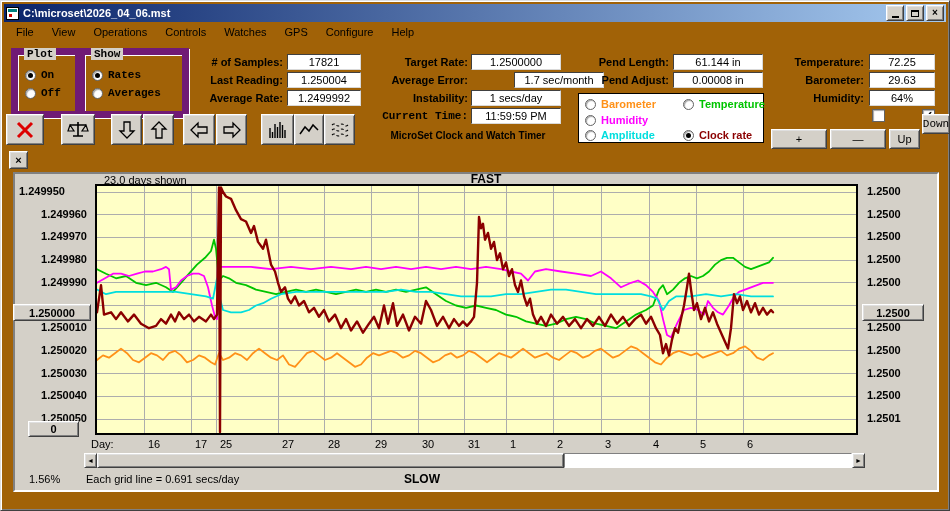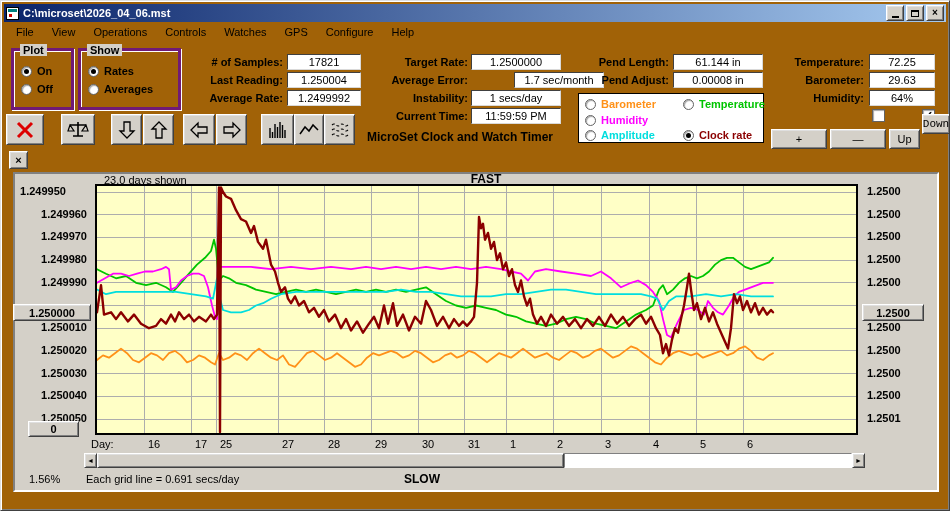--- a/index.html
+++ b/index.html
@@ -16,21 +16,21 @@
   .appicon::after{content:"";position:absolute;left:2px;bottom:2px;width:3px;height:3px;background:#c00;}
   .wbtn{width:16px;height:14px;background:#D4D0C8;border:1px solid;border-color:#FFF #404040 #404040 #FFF;
         box-shadow:inset 1px 1px 0 #DFDFDF, inset -1px -1px 0 #808080;margin-left:2px;
         display:flex;align-items:center;justify-content:center;font-size:10px;font-weight:bold;line-height:1;}
   .glyph-min{width:7px;height:2px;background:#000;margin-top:7px;}
   .glyph-max{width:8px;height:7px;border:1px solid #000;border-top:2px solid #000;box-sizing:border-box;}
   
   .menubar{position:absolute;left:3px;top:22px;right:3px;height:19px;display:flex;align-items:center;padding-left:3px;}
   .menuitem{padding:2px 9px 3px 9px;}
   
-  .group{position:absolute;border:3px solid #701a75;box-shadow:1px 1px 0 #fff, inset 1px 1px 0 #fff;}
+  .group{position:absolute;border:7px solid #701a75;box-shadow:1px 1px 0 #fff, inset 1px 1px 0 #fff;font-family:Liberation Mono, monospace;}
   .gtitle{position:absolute;top:-7px;left:6px;background:#D4D0C8;padding:0 3px;font-weight:bold;}
   .radio{width:11px;height:11px;border-radius:50%;background:#fff;border:1px solid #636363;
          box-shadow:inset 1px 1px 1px rgba(0,0,0,.35);box-sizing:border-box;display:inline-block;vertical-align:-2px;}
   .radio.sel::after{content:"";display:block;width:5px;height:5px;margin:2px;border-radius:50%;background:#000;}
   .ritem{position:absolute;display:flex;align-items:center;gap:5px;font-weight:bold;white-space:nowrap;}
   
   .lbl{position:absolute;font-weight:bold;text-align:right;white-space:nowrap;}
   .vbox{position:absolute;height:16px;background:#fff;border:1px solid;border-color:#404040 #d9d9d9 #d9d9d9 #404040;
         box-sizing:border-box;text-align:center;line-height:14px;}
   
@@ -122,36 +122,36 @@
   <div class="vbox" style="left:286px;top:71px;width:74px;">1.250004</div>
   <div class="lbl" style="left:150px;top:91px;width:132px;">Average Rate:</div>
   <div class="vbox" style="left:286px;top:89px;width:74px;">1.2499992</div>
 
   <div class="lbl" style="left:340px;top:55px;width:127px;">Target Rate:</div>
   <div class="vbox" style="left:470px;top:53px;width:90px;">1.2500000</div>
   <div class="lbl" style="left:340px;top:73px;width:127px;">Average Error:</div>
   <div class="vbox" style="left:470px;top:71px;width:90px;margin-left:43px;">1.7 sec/month</div>
   <div class="lbl" style="left:340px;top:91px;width:127px;">Instability:</div>
   <div class="vbox" style="left:470px;top:89px;width:90px;">1 secs/day</div>
-  <div class="lbl" style="left:340px;top:109px;width:127px;">Current Time:</div>
+  <div class="lbl" style="left:340px;top:109px;width:127px;font-family:Liberation Mono, monospace;">Current Time:</div>
   <div class="vbox" style="left:470px;top:107px;width:90px;">11:59:59 PM</div>
 
   <div class="lbl" style="left:540px;top:55px;width:128px;">Pend Length:</div>
   <div class="vbox" style="left:672px;top:53px;width:90px;">61.144 in</div>
   <div class="lbl" style="left:540px;top:73px;width:128px;">Pend Adjust:</div>
   <div class="vbox" style="left:672px;top:71px;width:90px;">0.00008 in</div>
 
   <div class="lbl" style="left:745px;top:55px;width:118px;">Temperature:</div>
   <div class="vbox" style="left:868px;top:53px;width:66px;">72.25</div>
   <div class="lbl" style="left:745px;top:73px;width:118px;">Barometer:</div>
   <div class="vbox" style="left:868px;top:71px;width:66px;">29.63</div>
   <div class="lbl" style="left:745px;top:91px;width:118px;">Humidity:</div>
   <div class="vbox" style="left:868px;top:89px;width:66px;">64%</div>
 
-  <div class="abs" style="left:344px;top:129px;width:230px;text-align:center;font-weight:bold;font-size:12px;">MicroSet Clock and Watch Timer</div>
+  <div class="abs" style="left:352px;top:129px;width:230px;text-align:center;font-weight:bold;font-size:10px;">MicroSet Clock and Watch Timer</div>
 
   <div class="legendbox">
     <div class="ritem" style="left:6px;top:4px;">
         <span class="radio"></span>
         <span style="color: rgb(255, 145, 24);">Barometer</span>
       </div>
     <div class="ritem" style="left:6px;top:20px;">
         <span class="radio"></span>
         <span style="color: rgb(255, 0, 255);">Humidity</span>
       </div>
@@ -264,21 +264,21 @@
         </g>
         <polyline points="0,174.0 6,169.4 12,171.7 18,167.2 24,162.6 30,167.2 36,174.0 42,176.3 48,171.7 54,167.2 60,169.4 66,174.0 72,167.2 78,164.9 84,169.4 90,176.3 96,174.0 102,169.4 108,171.7 114,176.3 118,178.5 122,167.2 126,174.0 132,171.7 138,167.2 144,169.4 150,174.0 156,167.2 162,162.6 168,167.2 174,171.7 180,174.0 186,169.4 192,178.5 198,180.8 204,174.0 210,167.2 216,164.9 222,169.4 228,174.0 234,171.7 240,167.2 246,171.7 252,176.3 258,180.8 264,178.5 270,171.7 276,167.2 282,169.4 288,167.2 294,164.9 300,167.2 306,171.7 312,169.4 318,164.9 324,167.2 330,171.7 336,176.3 342,174.0 348,169.4 354,167.2 360,171.7 366,169.4 372,164.9 378,167.2 384,171.7 390,176.3 396,171.7 402,167.2 408,169.4 414,171.7 420,167.2 426,162.6 432,167.2 438,171.7 444,169.4 450,167.2 456,171.7 462,174.0 468,169.4 474,164.9 480,167.2 486,171.7 492,169.4 498,164.9 504,162.6 510,167.2 516,171.7 522,169.4 528,164.9 534,160.4 540,162.6 546,167.2 552,171.7 558,176.3 564,178.5 570,171.7 576,167.2 582,164.9 588,167.2 594,169.4 600,167.2 606,171.7 612,169.4 618,167.2 624,164.9 630,169.4 636,167.2 642,162.6 648,160.4 654,164.9 660,171.7 666,174.0 672,169.4 676,167.2" fill="none" stroke="#FF9118" stroke-width="1.8" stroke-linejoin="round" stroke-linecap="round"></polyline>
         <polyline points="0,83.2 9,87.7 19,92.3 29,90.0 39,96.8 49,99.1 59,96.8 69,101.3 76,105.9 84,96.8 92,87.7 100,78.6 108,71.8 114,65.0 117,53.7 119,62.8 122,94.5 126,90.0 132,92.3 139,96.8 149,99.1 159,103.6 169,105.9 179,108.2 189,105.9 199,103.6 209,105.9 219,103.6 229,105.9 239,108.2 249,105.9 259,103.6 269,105.9 279,103.6 289,105.9 299,103.6 309,105.9 319,103.6 329,101.3 339,108.2 349,115.0 359,119.5 369,121.8 379,119.5 389,121.8 399,124.0 409,128.6 419,130.8 429,135.4 439,137.7 449,139.9 459,137.7 469,133.1 479,130.8 489,133.1 499,137.7 509,139.9 519,142.2 529,135.4 539,128.6 549,124.0 556,119.5 562,103.6 566,99.1 570,108.2 576,103.6 582,96.8 588,92.3 594,90.0 600,92.3 606,90.0 612,85.5 618,78.6 624,74.1 630,71.8 636,71.8 642,76.4 648,80.9 654,83.2 660,80.9 666,78.6 672,76.4 676,71.8" fill="none" stroke="#00C400" stroke-width="1.8" stroke-linejoin="round" stroke-linecap="round"></polyline>
         <polyline points="0,96.8 8,92.3 16,87.7 24,87.7 32,90.0 40,87.7 48,85.5 56,85.5 64,83.2 69,80.9 72,83.2 74,103.6 79,101.3 84,94.5 90,90.0 96,87.7 102,87.7 107,90.0 111,101.3 115,119.5 118,130.8 120,133.1 122,80.9 134,80.9 154,80.9 174,83.2 194,80.9 214,83.2 234,80.9 254,83.2 269,80.9 284,83.2 299,80.9 314,83.2 329,80.9 344,83.2 359,80.9 374,83.2 389,80.9 404,83.2 414,85.5 424,87.7 431,94.5 438,85.5 449,83.2 464,85.5 479,87.7 494,90.0 504,85.5 514,92.3 524,101.3 534,96.8 541,94.5 549,99.1 556,105.9 562,115.0 566,133.1 570,149.0 574,151.3 580,137.7 587,124.0 594,121.8 601,124.0 607,128.6 611,115.0 616,121.8 621,126.3 626,128.6 632,119.5 637,110.4 642,105.9 648,103.6 654,101.3 660,99.1 666,96.8 672,96.8 676,96.8" fill="none" stroke="#FF00FF" stroke-width="1.8" stroke-linejoin="round" stroke-linecap="round"></polyline>
         <polyline points="0,103.6 9,108.2 19,105.9 34,105.9 49,105.9 64,105.9 79,105.9 94,108.2 109,110.4 116,112.7 120,92.3 123,112.7 126,124.0 134,126.3 144,126.3 152,124.0 159,119.5 166,117.2 174,112.7 184,108.2 199,105.9 214,105.9 229,105.9 244,105.9 259,105.9 274,105.9 289,105.9 304,103.6 319,105.9 334,105.9 349,108.2 364,110.4 379,110.4 394,110.4 409,108.2 424,108.2 439,105.9 454,103.6 469,103.6 484,105.9 499,108.2 514,108.2 529,108.2 544,108.2 554,110.4 560,112.7 566,124.0 572,115.0 579,110.4 594,110.4 609,108.2 624,110.4 639,108.2 654,110.4 664,110.4 676,110.4" fill="none" stroke="#00DEDE" stroke-width="1.8" stroke-linejoin="round" stroke-linecap="round"></polyline>
         <polyline points="0,126.3 4,99.1 7,128.6 14,126.3 19,133.1 24,126.3 31,135.4 37,128.6 44,137.7 52,142.2 59,139.9 64,133.1 69,137.7 74,128.6 78,135.4 82,126.3 87,133.1 92,128.6 97,135.4 102,130.8 109,135.4 114,128.6 117,133.1 120,128.6 122,1.5 123,246.0 124,1.5 126,6.0 129,10.5 134,12.8 139,24.2 144,33.2 149,35.5 154,46.9 157,40.0 161,55.9 166,62.8 169,53.7 174,78.6 178,85.5 181,96.8 184,105.9 188,101.3 191,112.7 194,117.2 198,110.4 202,119.5 207,115.0 212,126.3 217,121.8 222,130.8 227,124.0 232,135.4 238,128.6 244,142.2 249,133.1 254,144.5 260,135.4 266,146.7 272,137.7 277,130.8 282,142.2 287,119.5 291,137.7 296,117.2 300,139.9 306,128.6 312,144.5 318,130.8 324,137.7 329,115.0 334,124.0 340,139.9 346,130.8 352,142.2 357,133.1 362,139.9 366,135.4 370,139.9 374,135.4 377,130.8 380,96.8 382,31.0 384,42.3 386,37.8 388,53.7 391,46.9 394,62.8 397,55.9 400,74.1 403,67.3 406,83.2 409,76.4 412,90.0 415,83.2 418,99.1 421,105.9 424,94.5 427,110.4 430,119.5 433,112.7 436,128.6 440,137.7 444,130.8 449,139.9 454,128.6 460,137.7 466,130.8 472,139.9 478,133.1 484,142.2 490,133.1 496,139.9 502,130.8 508,139.9 514,128.6 520,137.7 526,130.8 532,139.9 538,133.1 544,128.6 549,137.7 554,130.8 559,142.2 563,149.0 566,167.2 569,158.1 572,169.4 575,153.6 578,142.2 581,146.7 584,133.1 587,119.5 590,101.3 592,87.7 594,103.6 597,124.0 600,117.2 604,133.1 608,121.8 612,135.4 616,126.3 620,137.7 624,146.7 628,155.8 631,162.6 634,142.2 637,108.2 640,117.2 643,110.4 646,124.0 650,115.0 654,126.3 658,117.2 662,128.6 666,121.8 670,128.6 674,124.0 676,126.3" fill="none" stroke="#8B0000" stroke-width="2.4" stroke-linejoin="round" stroke-linecap="round"></polyline>
       </svg>
   </div>
 
   <div id="axis-layer" class="abs" style="left:0;top:0;width:950px;height:511px;pointer-events:none;">
-      <div class="axl" style="top:184px;left:4px;width:76px;text-align:center;">1.249950</div>
+      <div class="axl" style="top:184px;left:18px;width:76px;text-align:left;">1.249950</div>
       <div class="axl" style="top:207px;left:10px;width:76px;text-align:right;">1.249960</div>
       <div class="axl" style="top:229px;left:10px;width:76px;text-align:right;">1.249970</div>
       <div class="axl" style="top:252px;left:10px;width:76px;text-align:right;">1.249980</div>
       <div class="axl" style="top:275px;left:10px;width:76px;text-align:right;">1.249990</div>
       <div class="axl" style="top:320px;left:10px;width:76px;text-align:right;">1.250010</div>
       <div class="axl" style="top:343px;left:10px;width:76px;text-align:right;">1.250020</div>
       <div class="axl" style="top:366px;left:10px;width:76px;text-align:right;">1.250030</div>
       <div class="axl" style="top:388px;left:10px;width:76px;text-align:right;">1.250040</div>
       <div class="axl" style="top:411px;left:10px;width:76px;text-align:right;">1.250050</div>
       <div class="axl" style="top:184px;left:866px;width:60px;">1.2500</div>

